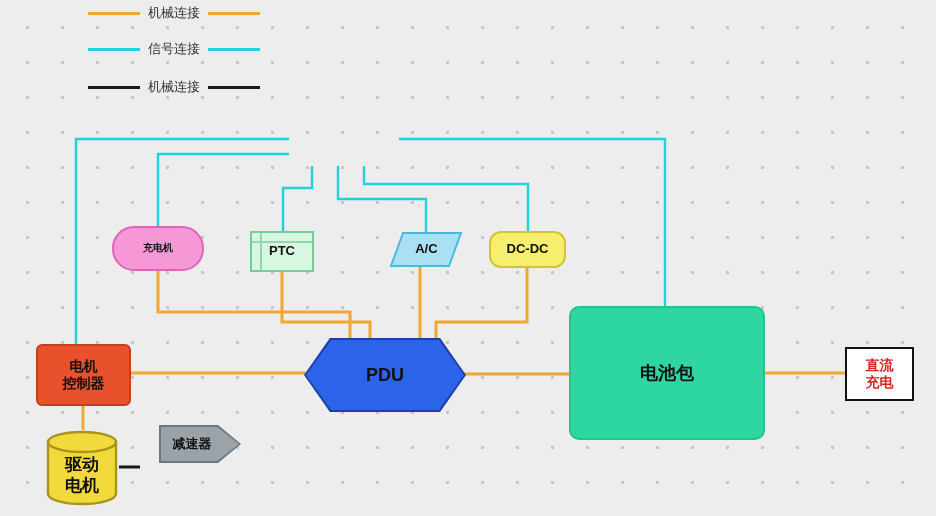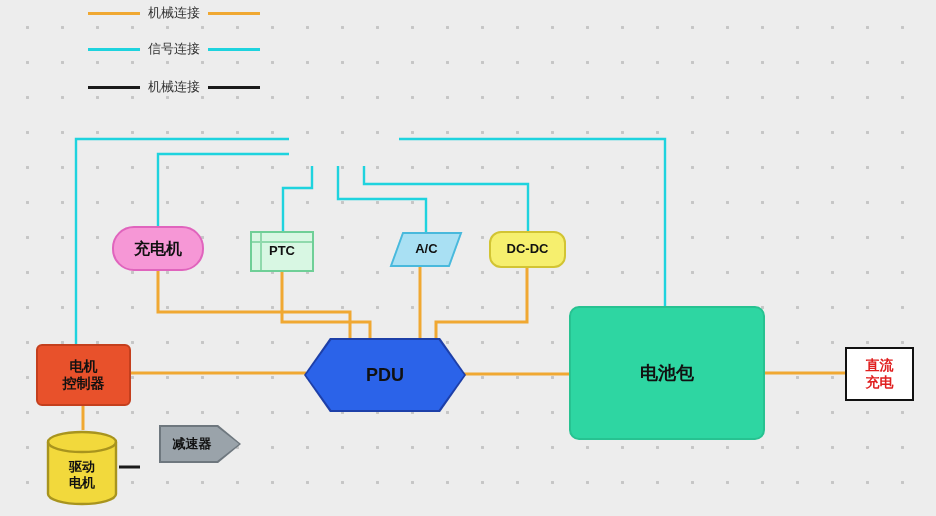--- a/index.html
+++ b/index.html
@@ -24,42 +24,42 @@
   .lg-sig{background:#1ed3de;}
   .lg-mech{background:#1a1a1a;}
   
   .node{position:absolute;z-index:2;box-sizing:border-box;display:flex;align-items:center;justify-content:center;text-align:center;color:#111;font-weight:bold;}
   .node .lbl{position:relative;z-index:3;line-height:1.25;}
   
   .vcu{background:#1a1a1a;clip-path:polygon(14% 0,86% 0,100% 30%,100% 70%,86% 100%,14% 100%,0 70%,0 30%);}
   .vcu .inner{position:absolute;inset:2px;background:#c9bcf1;clip-path:polygon(14% 0,86% 0,100% 30%,100% 70%,86% 100%,14% 100%,0 70%,0 30%);}
   .vcu .lbl{font-size:18px;}
   
-  .charger{background:#f697d6;border:2px solid #e064bd;border-radius:22px;font-size:16px;}
+  .charger{background:#f697d6;border:2px solid #e064bd;border-radius:22px;font-size:10px;}
   
   .ptc{background:#d8f7e3;border:2px solid #6fcf97;font-size:13px;}
   .ptc::before{content:"";position:absolute;left:8px;top:0;bottom:0;width:1.5px;background:#8fd9ac;}
   .ptc::after{content:"";position:absolute;top:8px;left:0;right:0;height:1.5px;background:#8fd9ac;}
   
   .ac{background:#a9e0f3;border:2px solid #49b9dc;transform:skewX(-20deg);font-size:13px;}
   .ac .lbl{transform:skewX(20deg);}
   
   .dcdc{background:#f6ef6e;border:2px solid #d2c433;border-radius:12px;font-size:13px;}
   
   .mcu{background:#e8512b;border:2px solid #c43f1d;border-radius:6px;font-size:14px;}
   
   .pdu{background:#1d3fa8;clip-path:polygon(16% 0,84% 0,100% 50%,84% 100%,16% 100%,0 50%);}
   .pdu .inner{position:absolute;inset:2px;background:#2b63e9;clip-path:polygon(16% 0,84% 0,100% 50%,84% 100%,16% 100%,0 50%);}
   .pdu .lbl{font-size:18px;}
   
   .battery{background:#2ed6a2;border:2px solid #27c291;border-radius:10px;font-size:18px;}
   
   .dccharge{background:#ffffff;border:2px solid #111;font-size:14px;color:#e01f1f;}
   
-  .dmotor{background:transparent;font-size:13px;}
+  .dmotor{background:transparent;font-size:17px;}
   .dmotor svg{position:absolute;inset:0;}
   .dmotor .lbl{margin-top:14px;}
   
   .reducer{background:#6e777e;clip-path:polygon(0 0,72% 0,100% 50%,72% 100%,0 100%);font-size:13px;}
   .reducer .inner{position:absolute;inset:2px;background:#9aa3aa;clip-path:polygon(0 0,72% 0,100% 50%,72% 100%,0 100%);}
   .reducer .lbl{padding-right:16px;}
 </style>
 </head>
 <body>
 

